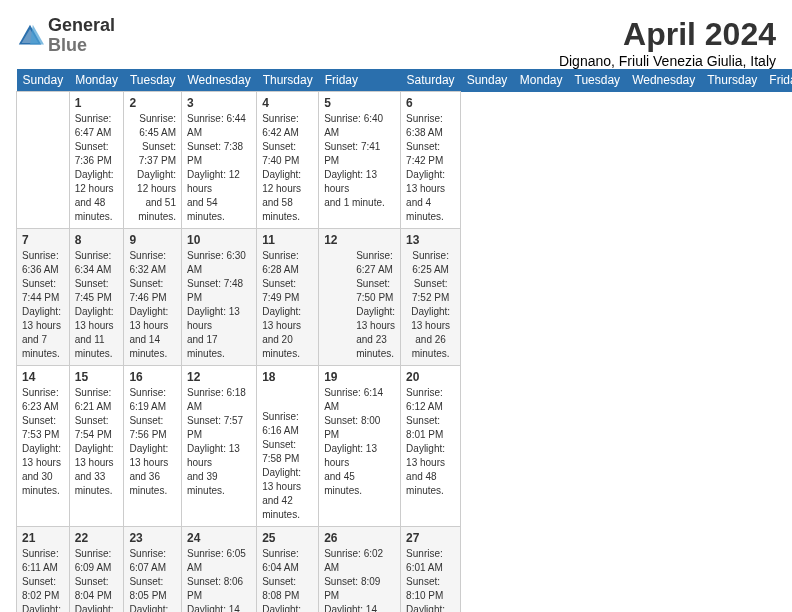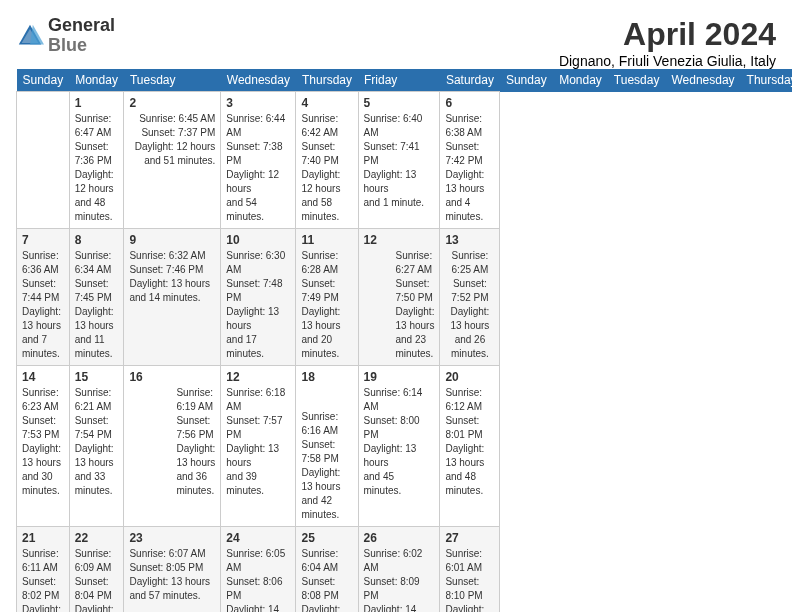--- a/index.html
+++ b/index.html
@@ -240,21 +240,21 @@
         </td>
         <td>
           <span class="day-num">15</span>
           <div class="day-info" style="white-space: pre-line;">Sunrise: 6:21 AM
 Sunset: 7:54 PM
 Daylight: 13 hours
 and 33 minutes.</div>
         </td>
         <td>
           <span class="day-num">16</span>
-          <div class="day-info" style="white-space: pre-line; margin-left: 47px;">Sunrise: 6:19 AM
+          <div class="day-info" style="white-space: pre-line;">Sunrise: 6:19 AM
 Sunset: 7:56 PM
 Daylight: 13 hours
 and 36 minutes.</div>
         </td>
         <td>
           <span class="day-num">12</span>
           <div class="day-info" style="white-space: pre-line;">Sunrise: 6:18 AM
 Sunset: 7:57 PM
 Daylight: 13 hours
 and 39 minutes.</div>

